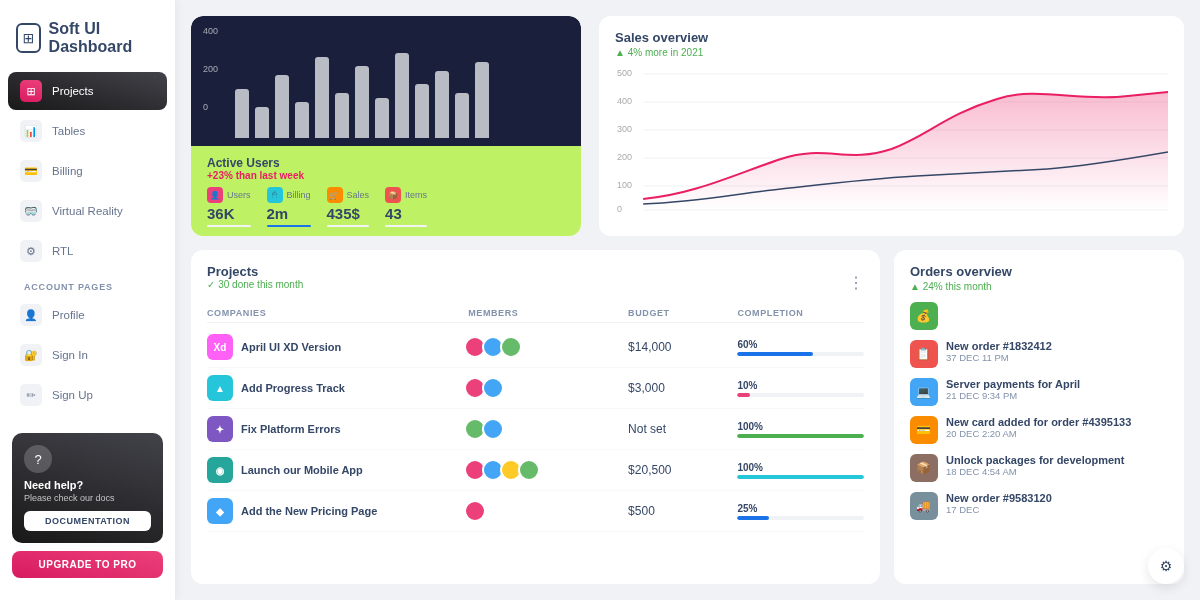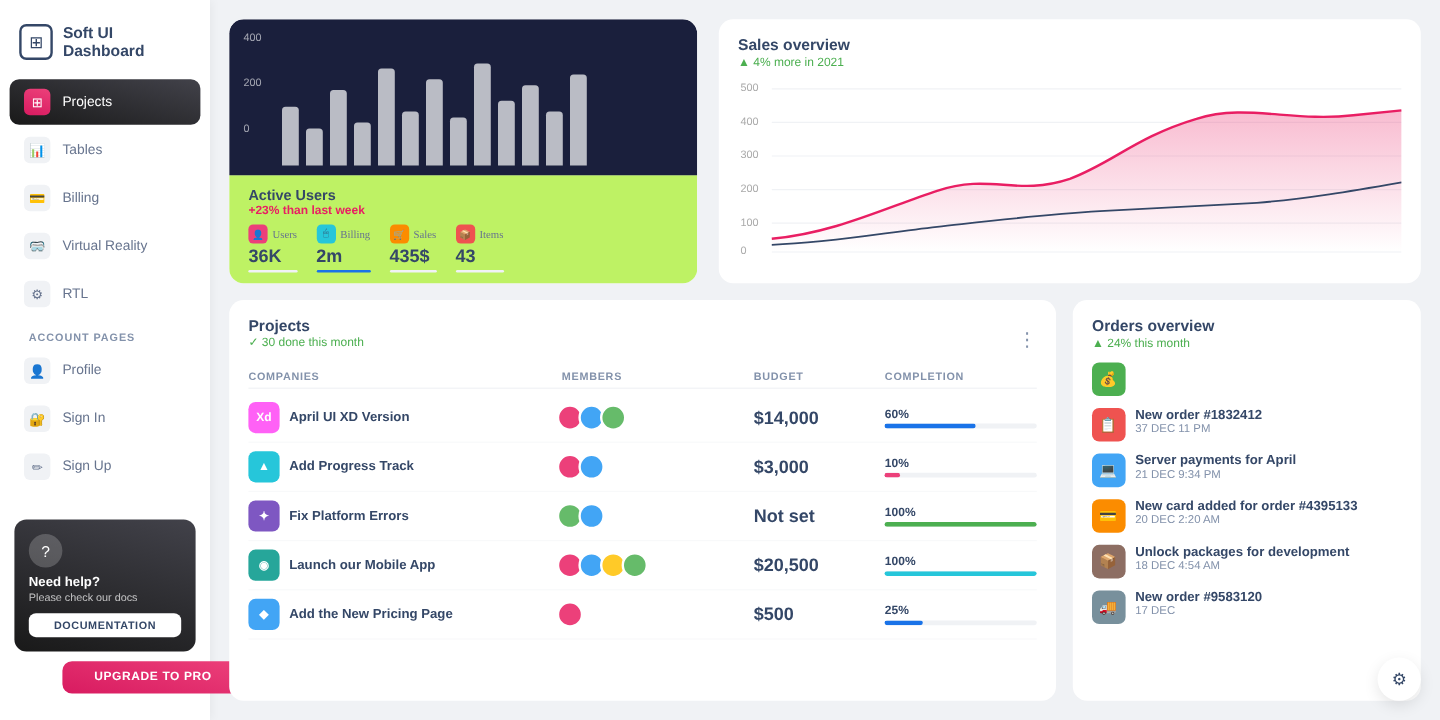--- a/index.html
+++ b/index.html
@@ -2,35 +2,35 @@
 <html><head>
   <meta charset="utf-8">
   <style>
     * { margin: 0; padding: 0; box-sizing: border-box; }
     body { font-family: 'Segoe UI', Arial, sans-serif; background: #f0f2f5; display: flex; width: 1200px; height: 600px; overflow: hidden; font-size: 12px; color: #344767; }
 
     
     .sidebar { width: 175px; background: #fff; height: 600px; display: flex; flex-direction: column; padding: 12px 0; box-shadow: 2px 0 8px rgba(0,0,0,0.05); flex-shrink: 0; }
     .sidebar-logo { display: flex; align-items: center; gap: 8px; padding: 8px 16px 16px; }
     .sidebar-logo-icon { width: 30px; height: 30px; border: 2px solid #344767; border-radius: 6px; display: flex; align-items: center; justify-content: center; font-size: 14px; }
-    .sidebar-logo-text { font-size: 13px; font-weight: 700; color: #344767; }
+    .sidebar-logo-text { font-size: 16px; font-weight: 700; color: #344767; }
     .sidebar-nav { flex: 1; padding: 0 8px; }
     .sidebar-item { display: flex; align-items: center; gap: 10px; padding: 8px 12px; border-radius: 8px; cursor: pointer; margin-bottom: 2px; color: #67748e; font-size: 11.5px; font-weight: 500; }
     .sidebar-item.active { background: linear-gradient(195deg, #42424a, #191919); color: #fff; }
     .sidebar-icon { width: 22px; height: 22px; border-radius: 5px; display: flex; align-items: center; justify-content: center; font-size: 11px; flex-shrink: 0; }
     .icon-purple { background: linear-gradient(195deg, #EC407A, #D81B60); }
     .icon-gray { background: #f0f2f5; }
     .section-label { font-size: 9px; font-weight: 700; color: #8392ab; letter-spacing: 0.8px; text-transform: uppercase; padding: 10px 16px 4px; }
     .sidebar-bottom { padding: 10px 12px; }
     .help-card { background: linear-gradient(195deg, #42424a, #191919); border-radius: 10px; padding: 12px; color: #fff; position: relative; overflow: hidden; }
     .help-card-icon { width: 28px; height: 28px; background: rgba(255,255,255,0.2); border-radius: 50%; display: flex; align-items: center; justify-content: center; margin-bottom: 6px; font-size: 13px; }
     .help-card h4 { font-size: 11px; font-weight: 700; margin-bottom: 2px; }
     .help-card p { font-size: 9px; opacity: 0.7; margin-bottom: 8px; }
     .doc-btn { background: #fff; color: #344767; border: none; border-radius: 6px; padding: 5px 10px; font-size: 9px; font-weight: 700; cursor: pointer; width: 100%; letter-spacing: 0.5px; }
-    .upgrade-btn { background: linear-gradient(195deg, #EC407A, #D81B60); color: #fff; border: none; border-radius: 8px; padding: 8px; font-size: 10px; font-weight: 700; cursor: pointer; width: 100%; margin-top: 8px; letter-spacing: 0.5px; margin-left: 40px; }
+    .upgrade-btn { background: linear-gradient(195deg, #EC407A, #D81B60); color: #fff; border: none; border-radius: 8px; padding: 8px; font-size: 10px; font-weight: 700; cursor: pointer; width: 100%; margin-top: 8px; letter-spacing: 0.5px; }
 
     
     .main { flex: 1; padding: 16px; overflow: hidden; display: flex; flex-direction: column; gap: 14px; }
 
     
     .top-row { display: flex; gap: 18px; height: 220px; }
 
     
     .active-users-card { background: #fff; border-radius: 12px; padding: 0; overflow: hidden; width: 390px; flex-shrink: 0; display: flex; flex-direction: column; }
     .bar-chart-area { background: #1a1f3c; border-radius: 12px 12px 0 0; padding: 12px 16px 8px; flex: 1; position: relative; }
@@ -38,21 +38,21 @@
     .bars-container { display: flex; align-items: flex-end; gap: 6px; height: 110px; padding-left: 28px; padding-top: 8px; }
     .bar { background: rgba(255,255,255,0.7); border-radius: 3px 3px 0 0; width: 14px; }
     .active-users-info { padding: 10px 16px; background: #bef264; }
     .active-users-title { font-size: 12px; font-weight: 700; color: #344767; }
     .active-users-sub { font-size: 10px; color: #67748e; margin-bottom: 6px; }
     .active-users-sub span { color: #e91e63; font-weight: 600; }
     .stats-row { display: flex; gap: 16px; }
     .stat-item { display: flex; flex-direction: column; }
     .stat-icon-row { display: flex; align-items: center; gap: 4px; margin-bottom: 2px; }
     .stat-icon { width: 16px; height: 16px; border-radius: 4px; display: flex; align-items: center; justify-content: center; font-size: 8px; }
-    .stat-label { font-size: 9px; color: #67748e; font-family: Liberation Serif, serif; }
+    .stat-label { font-size: 9px; color: #67748e; }
     .stat-value { font-size: 15px; font-weight: 800; color: #344767; }
     .stat-divider { width: 100%; height: 2px; background: #f0f2f5; border-radius: 2px; margin-top: 3px; }
     .stat-divider-blue { background: #1a73e8; }
 
     
     .sales-card { flex: 1; background: #fff; border-radius: 12px; padding: 14px 16px; }
     .sales-title { font-size: 13px; font-weight: 700; color: #344767; margin-bottom: 2px; }
     .sales-sub { font-size: 10px; color: #4CAF50; margin-bottom: 6px; }
     .sales-sub::before { content: '▲ '; }
     .chart-area { width: 100%; height: 150px; position: relative; }
@@ -67,21 +67,21 @@
     .projects-sub { font-size: 10px; color: #4CAF50; margin-bottom: 10px; }
     .projects-sub::before { content: '✓ '; }
     .table-header { display: grid; grid-template-columns: 2fr 1.2fr 0.8fr 1fr; gap: 8px; padding: 4px 0; border-bottom: 1px solid #f0f2f5; margin-bottom: 4px; }
     .th { font-size: 9px; font-weight: 700; color: #8392ab; letter-spacing: 0.6px; text-transform: uppercase; }
     .table-row { display: grid; grid-template-columns: 2fr 1.2fr 0.8fr 1fr; gap: 8px; padding: 7px 0; border-bottom: 1px solid #f8f9fa; align-items: center; }
     .company-cell { display: flex; align-items: center; gap: 8px; }
     .company-logo { width: 26px; height: 26px; border-radius: 6px; display: flex; align-items: center; justify-content: center; font-size: 10px; font-weight: 700; flex-shrink: 0; }
     .company-name { font-size: 11px; font-weight: 600; color: #344767; }
     .members-cell { display: flex; gap: -4px; }
     .avatar { width: 22px; height: 22px; border-radius: 50%; border: 2px solid #fff; margin-left: -4px; display: flex; align-items: center; justify-content: center; font-size: 8px; font-weight: 700; color: #fff; }
-    .budget-cell { font-size: 15px; color: #344767; font-weight: 700; }
+    .budget-cell { font-size: 12px; color: #344767; font-weight: 400; }
     .completion-cell { display: flex; flex-direction: column; gap: 2px; }
     .completion-pct { font-size: 10px; font-weight: 700; color: #344767; }
     .progress-bar { width: 100%; height: 4px; background: #f0f2f5; border-radius: 4px; overflow: hidden; }
     .progress-fill { height: 100%; border-radius: 4px; }
     .progress-blue { background: #1a73e8; }
     .progress-pink { background: #ec407a; }
     .progress-green { background: #4CAF50; }
     .progress-teal { background: #26C6DA; }
     .three-dots { color: #8392ab; cursor: pointer; font-size: 16px; }
 

